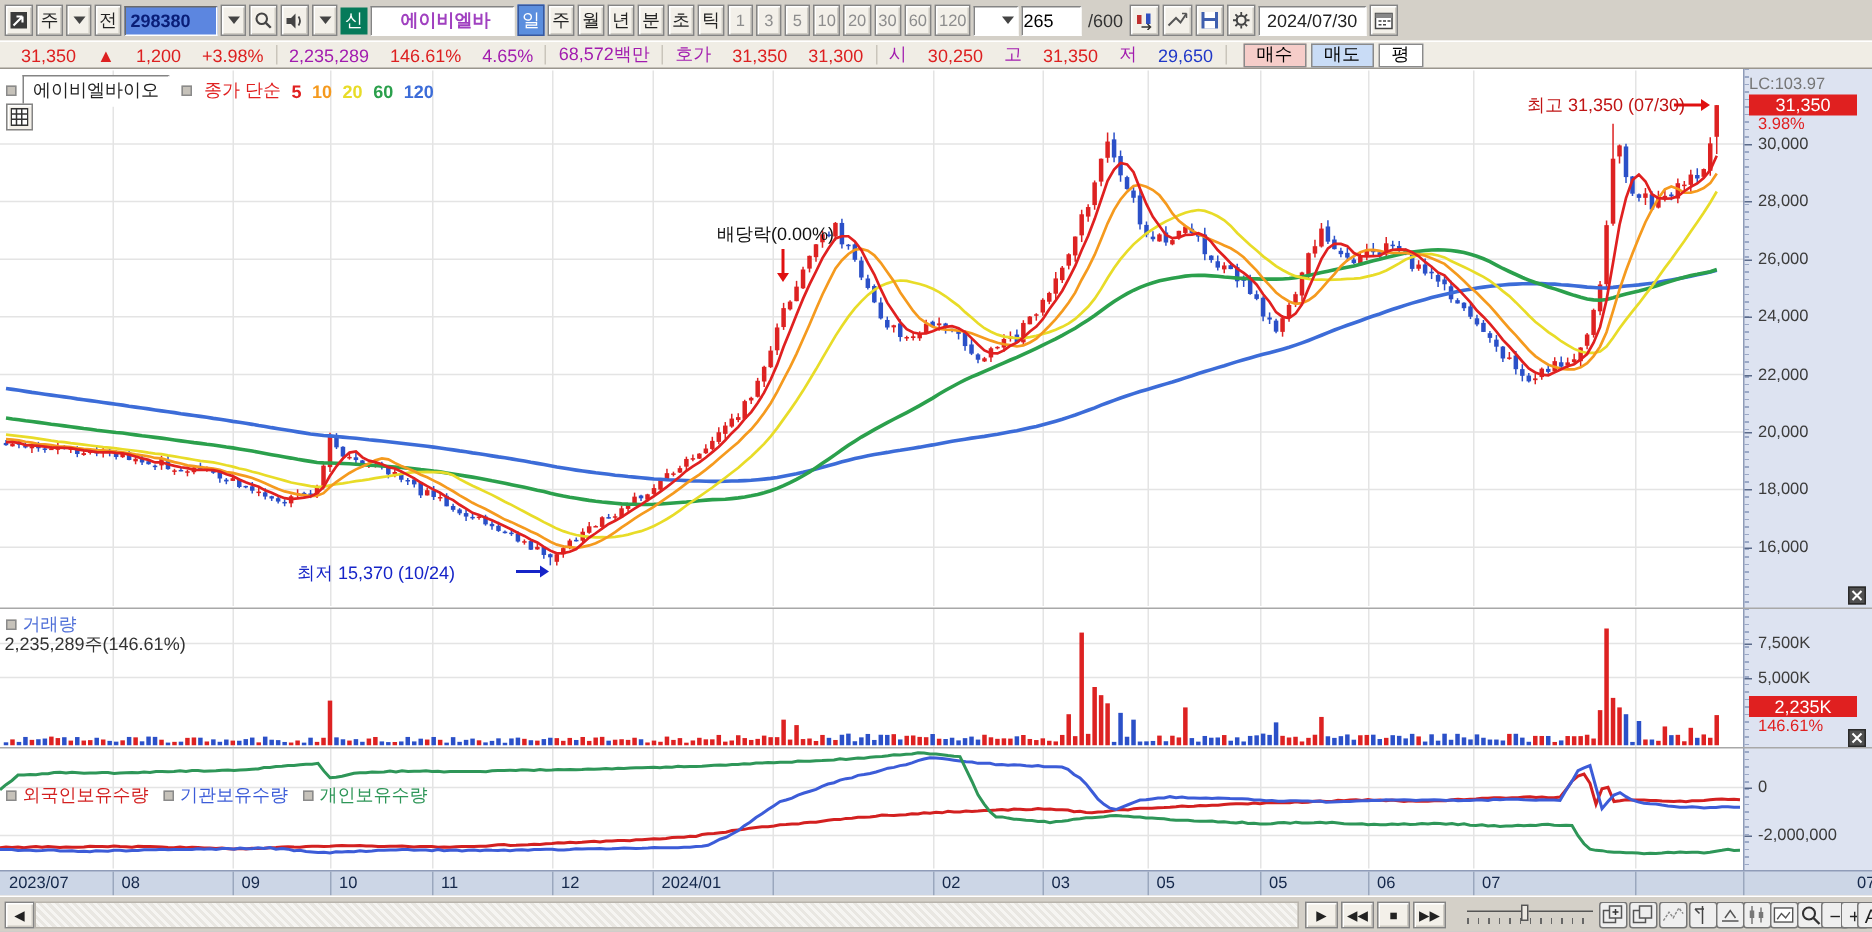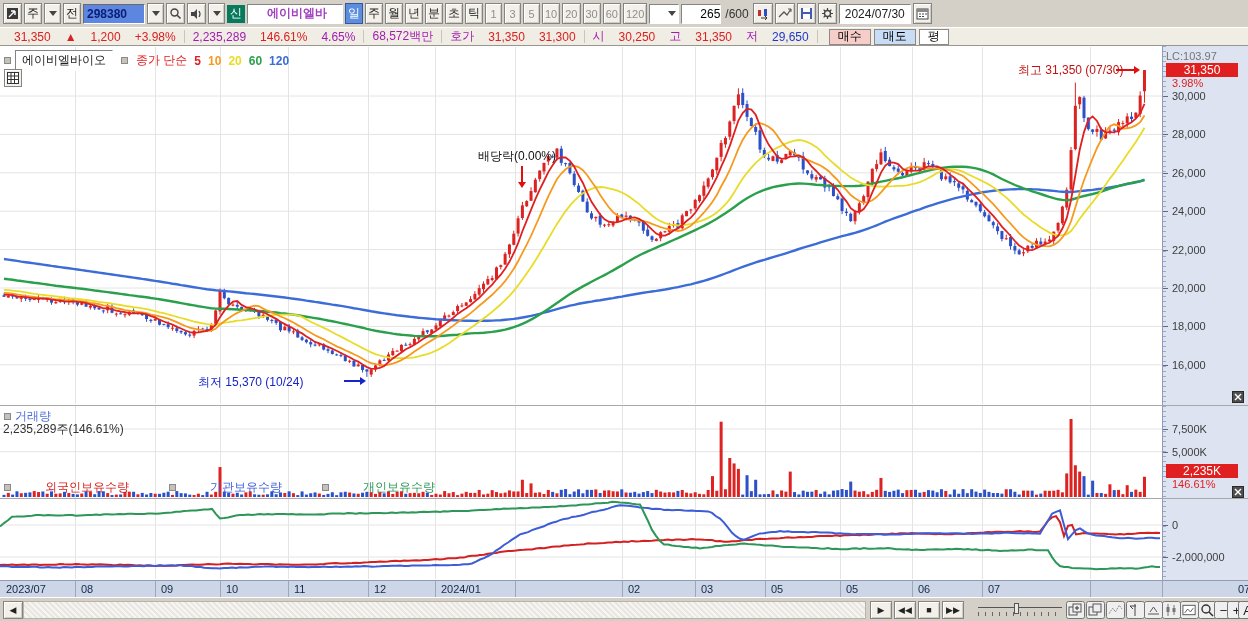--- a/index.html
+++ b/index.html
@@ -9,21 +9,21 @@
 .tb1{position:absolute;left:0;top:0;width:1248px;height:27px;display:flex;align-items:center;gap:2px;padding:0 3px;}
 .b3d{height:21px;min-width:20px;padding:0 4px;background:#f3f0e9;border:1px solid #848484;box-shadow:inset 1px 1px 0 #ffffff,inset -1px -1px 0 #cfccc4;display:flex;align-items:center;justify-content:center;font-size:12px;color:#222;cursor:default;}
 .b3d.sq{min-width:17px;padding:0 2px;}
 .num{color:#8d8d8d;font-size:11px;min-width:15px;padding:0 2px;}
 .tab.active{background:#5b8ede;color:#fff;border-color:#38589e;box-shadow:none;}
 .arrowbtn{width:14px;}
 .tri-down{width:0;height:0;border-left:4px solid transparent;border-right:4px solid transparent;border-top:5px solid #444;}
 .code-in{width:62px;height:20px;background:#5c86e0;color:#0a1e78;font-weight:bold;font-size:12px;border:1px solid;border-color:#6a6a6a #fff #fff #6a6a6a;padding:0 3px;}
 .badge-new{width:18px;height:18px;background:#067a5a;color:#fff;display:flex;align-items:center;justify-content:center;font-size:12px;}
 .name-box{width:96px;height:20px;background:#fff;border:1px solid;border-color:#848484 #fff #fff #848484;color:#a040c0;font-weight:bold;display:flex;align-items:center;padding:0 19px;overflow:hidden;white-space:nowrap;}
-.cnt-in{width:40px;height:20px;border:1px solid;border-color:#848484 #fff #fff #848484;background:#fff;font-size:12px;text-align:right;}
+.cnt-in{width:40px;height:20px;border:1px solid;border-color:#848484 #fff #fff #848484;background:#fff;font-size:12px;text-align:left;}
 .combo{width:30px;height:20px;background:#fff;border:1px solid;border-color:#848484 #fff #fff #848484;display:flex;align-items:center;justify-content:flex-end;padding:0 2px;}
 .datebox{height:20px;background:#fff;border:1px solid;border-color:#848484 #fff #fff #848484;display:flex;align-items:center;padding:0 5px;color:#222;}
 .slash{color:#333;padding:0 2px;}
 
 .ib{position:absolute;top:27px;height:19px;width:1248px;background:#f0ede5;border-top:1px solid #fff;border-bottom:1px solid #9a968e;display:flex;align-items:center;font-size:12px;padding-left:14px;}
 .red{color:#dd2020;}.blu{color:#2038c8;}.dk{color:#a21caf;}
 .ib b{font-weight:normal;}
 .ib .sep{width:1px;height:13px;background:#c9c5bb;margin:0 8px;}
 .ib .gap{width:14px;}
 .mini-btn{height:16px;padding:0 8px;border:1px solid #8a8a8a;display:flex;align-items:center;font-size:12px;margin-left:3px;background:#fff;}
@@ -1113,21 +1113,21 @@
 
     <div class="hsep" style="top:359px;"></div>
     <div class="hsep" style="top:452px;"></div>
 
     <div class="pane-hdr" style="left:4px;top:362px;">
       <span class="bullet"></span>
       <span style="color:#4f6fd8;">거래량</span>
     </div>
     <div class="vol-detail" style="left:3px;top:375px;">2,235,289주(146.61%)</div>
 
-    <div class="pane-hdr" style="left:4px;top:433px;gap:30px;">
+    <div class="pane-hdr" style="left:4px;top:476px;">
       <span class="bullet"></span>
       <span class="h-label" style="color: rgb(211, 32, 32);">외국인보유수량</span>
       <span class="bullet"></span>
       <span class="h-label" style="color: rgb(60, 92, 216);">기관보유수량</span>
       <span class="bullet"></span>
       <span class="h-label" style="color: rgb(46, 150, 88);">개인보유수량</span>
     </div>
 
     <div class="axis-col" id="axis-col">
       <div class="lc-lab" id="lc-label" style="top: 4.08px;">LC:103.97</div>

